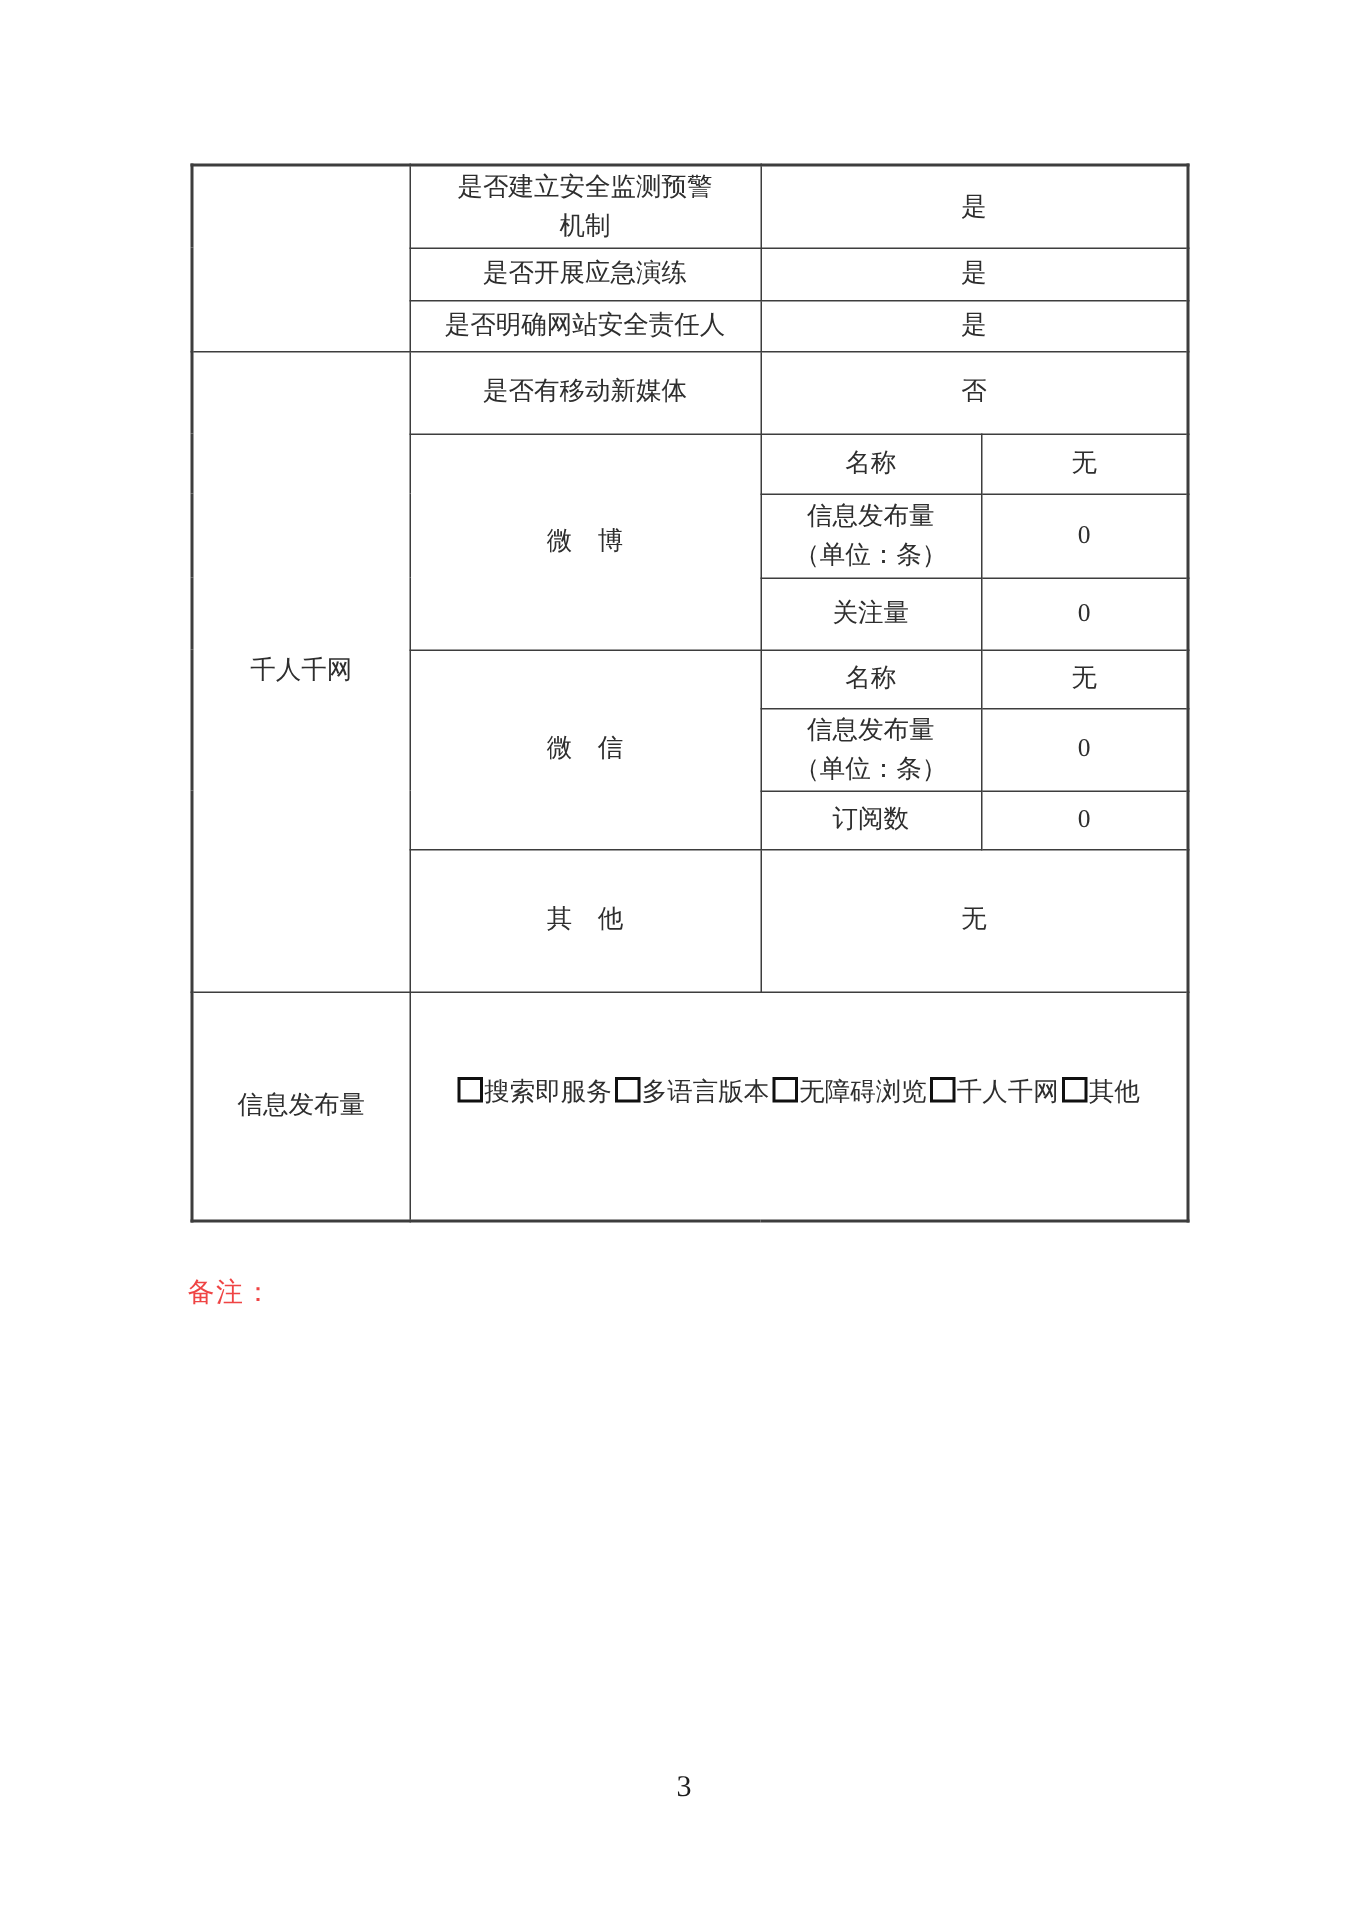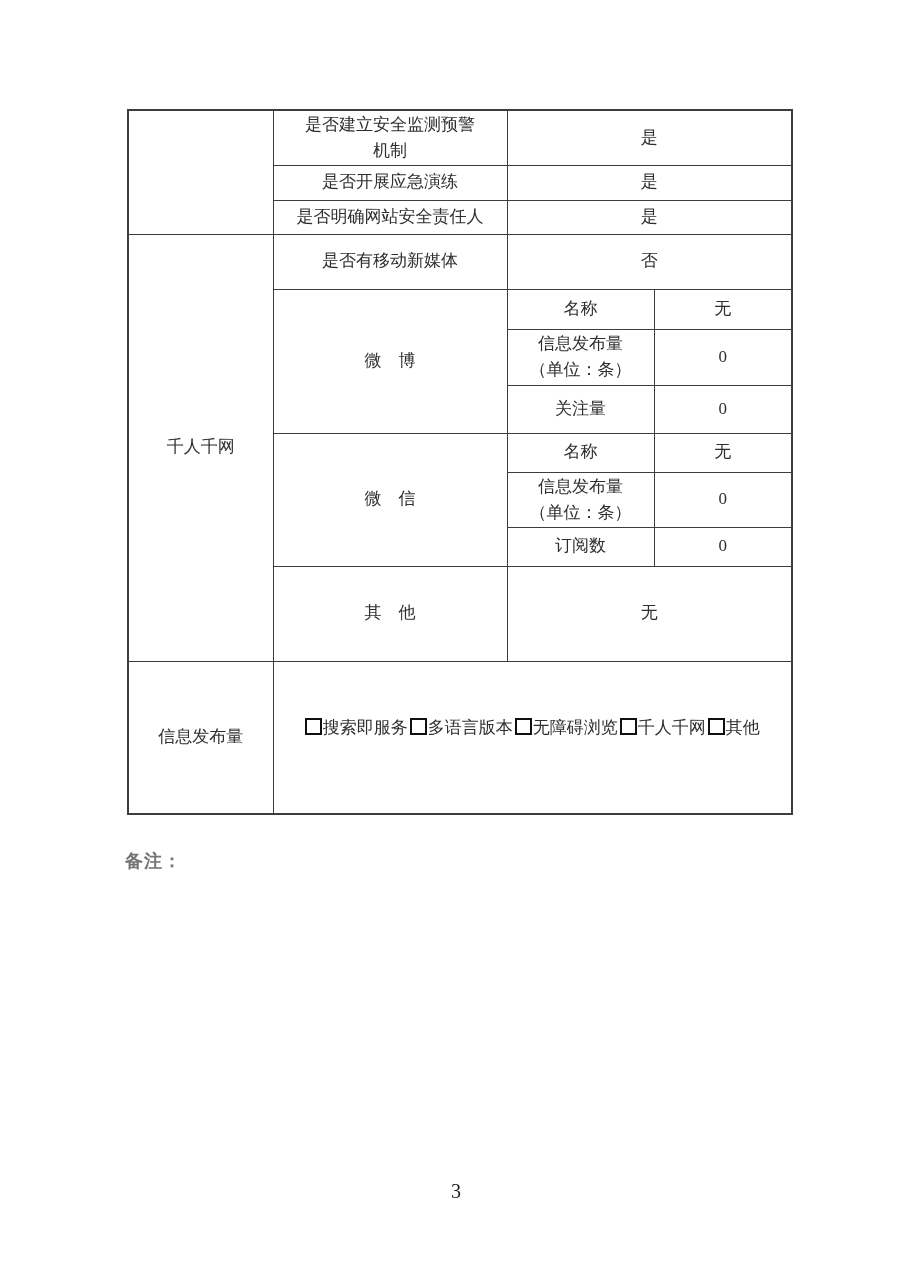--- a/index.html
+++ b/index.html
@@ -46,23 +46,23 @@
     background: #fff;
     vertical-align: -2px;
     margin: 0 1px 0 2px;
   }
   .cbx:first-child { margin-left: 0; }
 
   .notes-label {
     position: absolute;
     left: 125px; top: 849px;
     font-size: 18px;
-    font-weight: bold;
+    font-weight: normal;
     letter-spacing: 1px;
-    color: #737373;
+    color: #ef4444;
   }
   .page-number {
     position: absolute;
     left: 0; top: 1180px;
     width: 912px;
     text-align: center;
     font-size: 20px;
     color: #1d1d1d;
   }
 </style>

